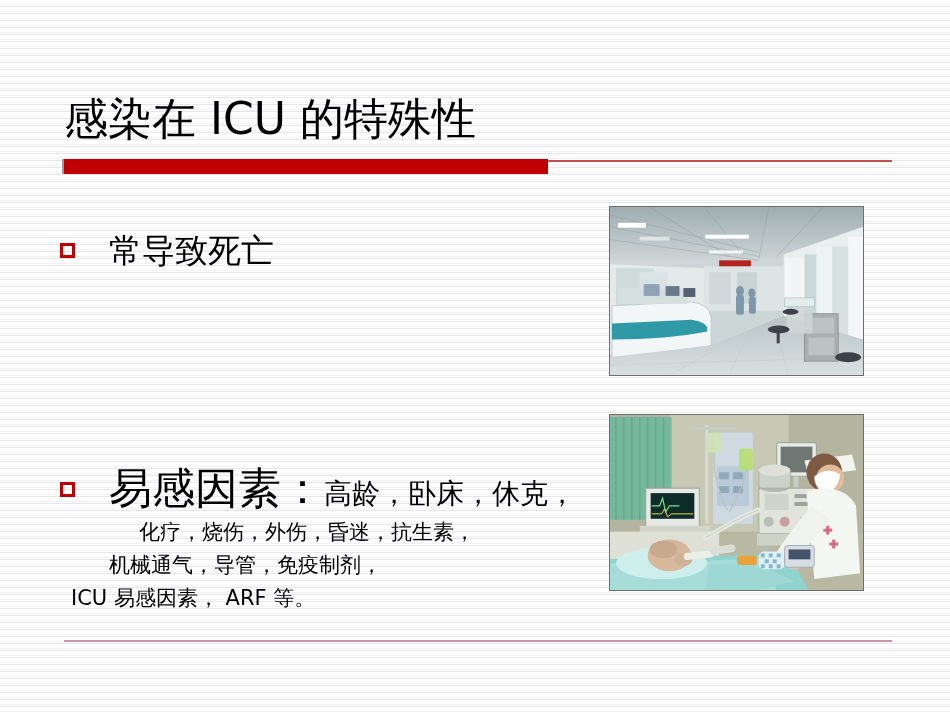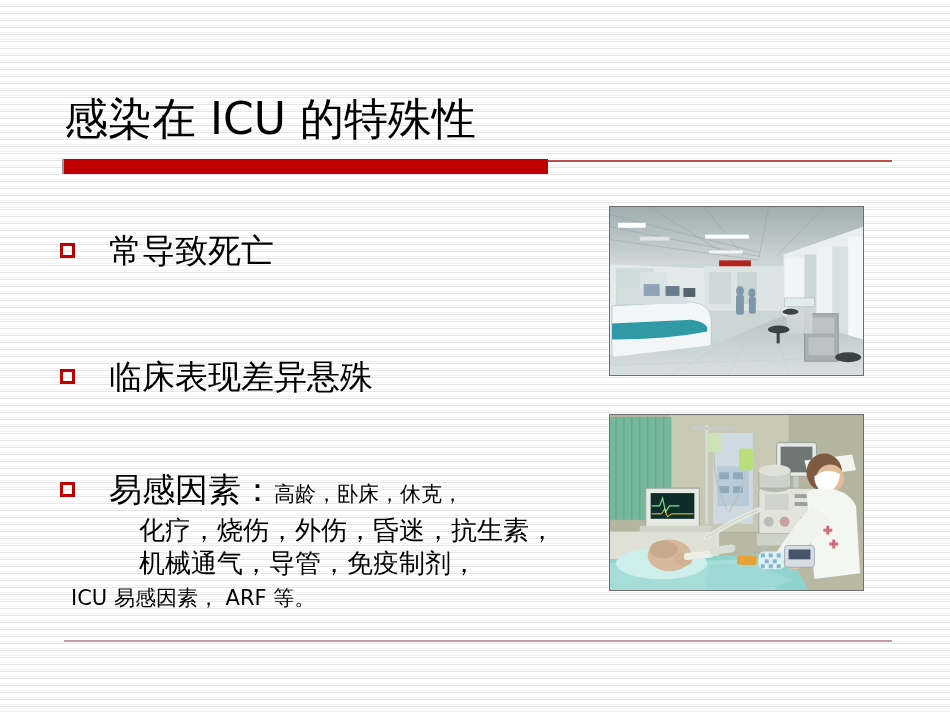--- a/index.html
+++ b/index.html
@@ -97,36 +97,36 @@
     white-space: nowrap;
   }
 
   #bullet-1 { top: 229px; }
   #bullet-2 { top: 355px; }
   #bullet-3 { top: 468px; }
 
   
   #bullet-3 .bullet-text { white-space: normal; width: 470px; }
   .factors-head {
-    font-size: 33px;
+    font-size: 43px;
     line-height: 40px;
     font-family: "DejaVu Serif", "Liberation Serif", serif;
   }
   .factors-inline {
+    font-size: 28px;
+  }
+  .factors-line {
     font-size: 21px;
-  }
-  .factors-line {
-    font-size: 26px;
     line-height: 33px;
-    font-family: Liberation Mono, monospace;
+    font-family: Liberation Serif, serif;
     color: #000000;
     white-space: nowrap;
   }
   #factors-line-2 { margin-left: 30px; }
-  #factors-line-3 { margin-left: 30px; }
+  #factors-line-3 { }
   #factors-line-4 {
     margin-left: -38px;
     font-family: "DejaVu Sans", "Liberation Sans", sans-serif;
     font-size: 21px;
   }
 
   
   .photo {
     position: absolute;
     overflow: hidden;
@@ -156,24 +156,20 @@
 
   <div id="title">感染在 ICU 的特殊性</div>
   <div id="title-rule-thin"></div>
   <div id="title-rule-thick"></div>
 
   <div class="bullet-row" id="bullet-1">
     <span class="bullet-marker"></span>
     <span class="bullet-text">常导致死亡</span>
   </div>
 
-  <div class="bullet-row" id="bullet-2">
-    <span class="bullet-marker"></span>
-    <span class="bullet-text">临床表现差异悬殊</span>
-  </div>
 
   <div class="bullet-row" id="bullet-3">
     <span class="bullet-marker"></span>
     <span class="bullet-text">
       <span class="factors-head">易感因素：</span><span class="factors-inline">高龄，卧床，休克，</span>
       <div class="factors-line" id="factors-line-2">化疗，烧伤，外伤，昏迷，抗生素，</div>
       <div class="factors-line" id="factors-line-3">机械通气，导管，免疫制剂，</div>
       <div class="factors-line" id="factors-line-4">ICU 易感因素， ARF 等。</div>
     </span>
   </div>

